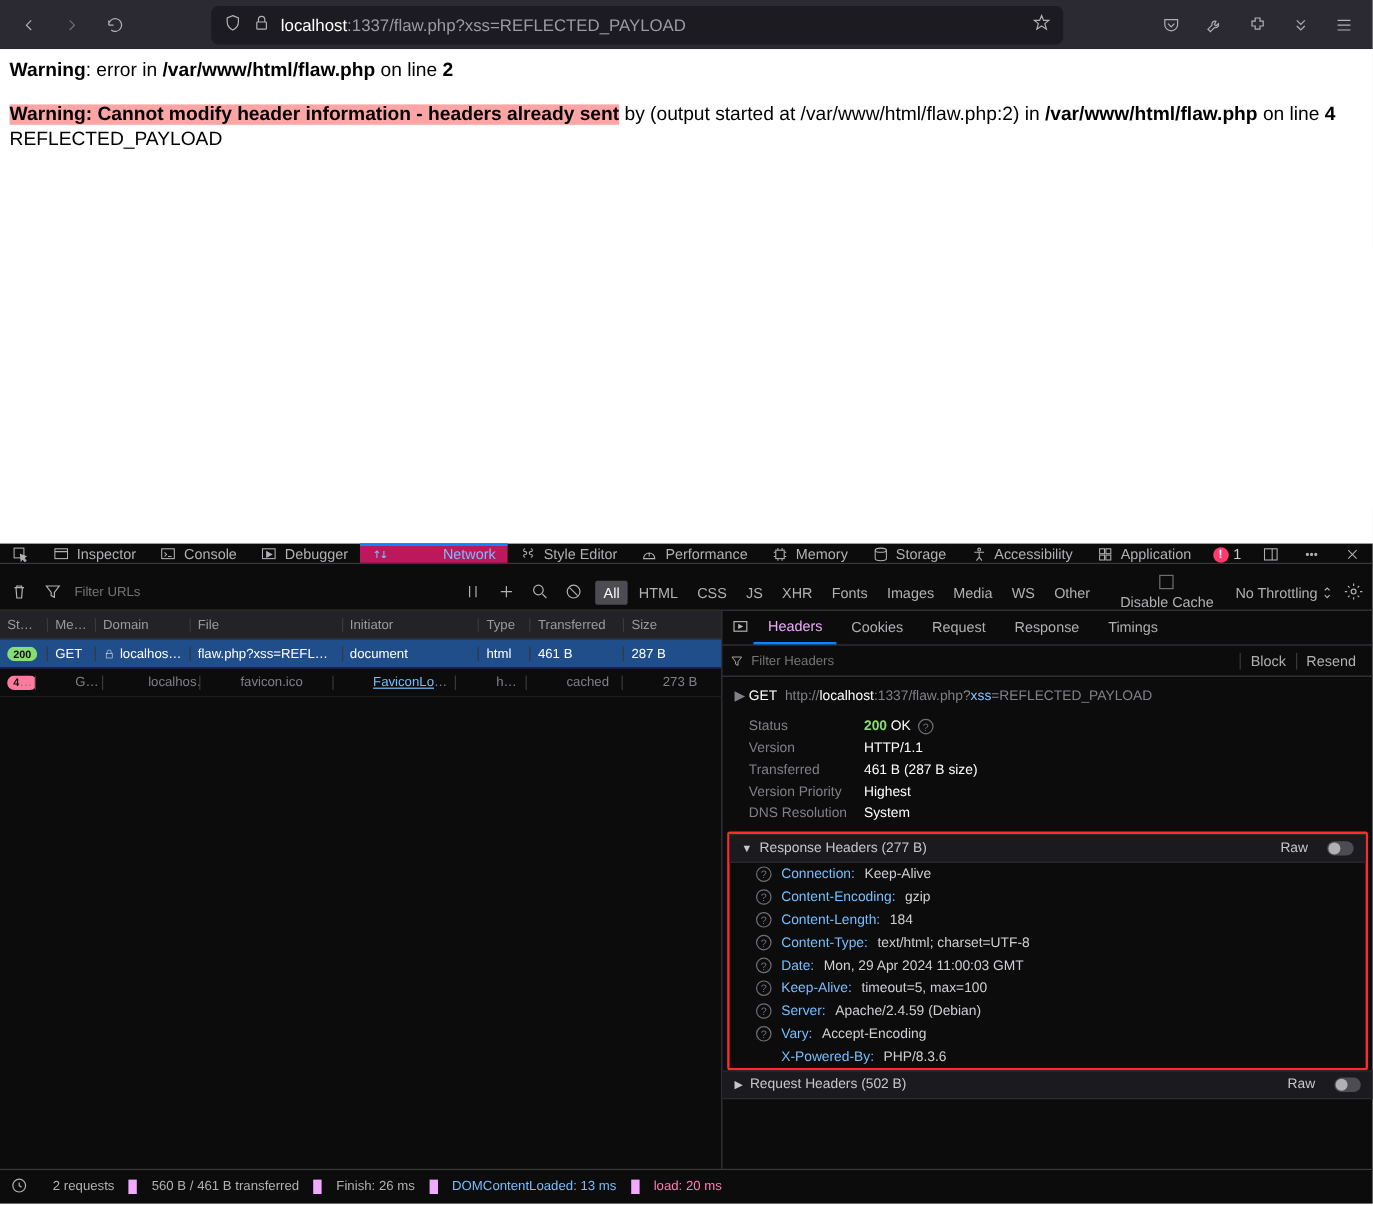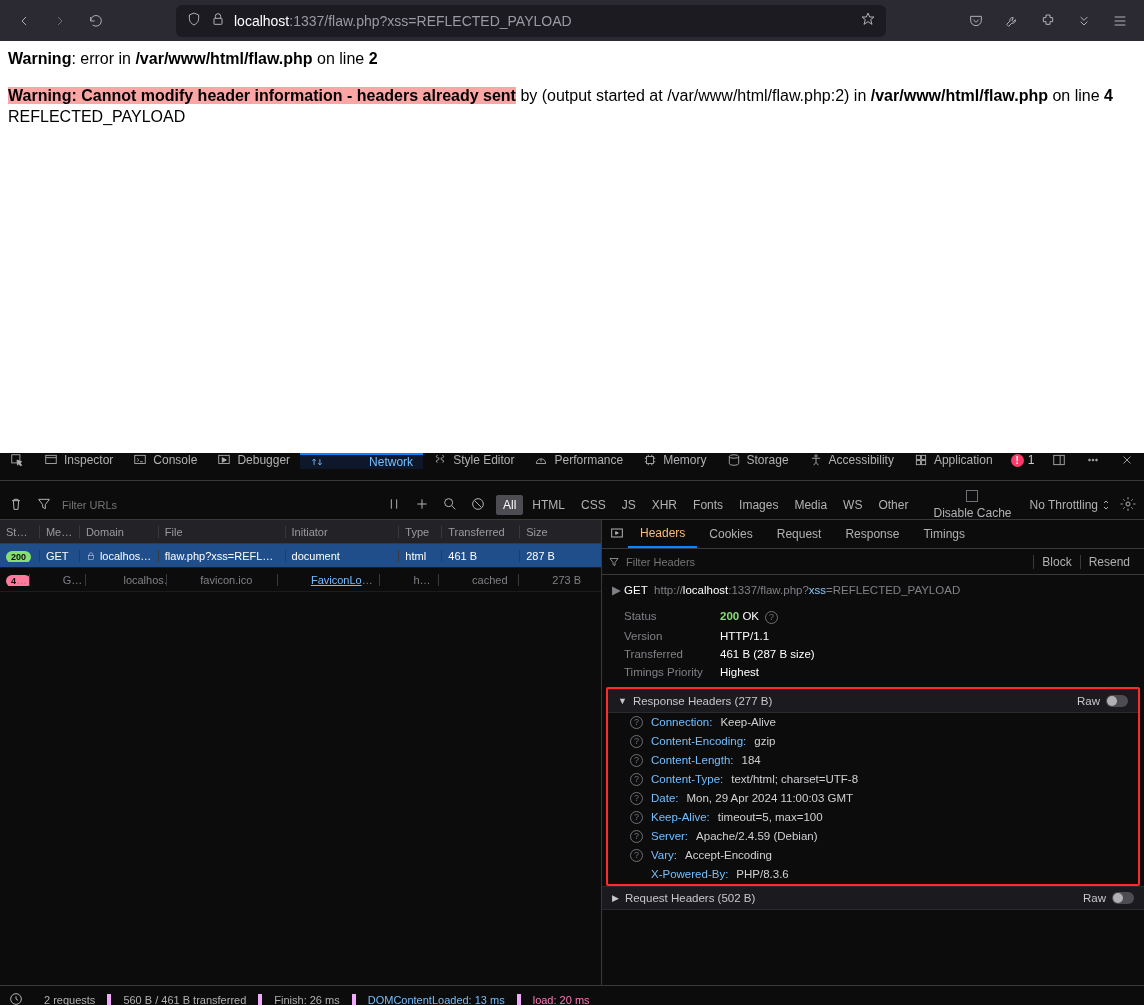--- a/index.html
+++ b/index.html
@@ -16,23 +16,23 @@
 .urlbar .star { margin-left: auto; }
 .right-icons { margin-left: auto; display: flex; gap: 4px; }
 
 
 .page { height: 412px; background: #fff; padding: 8px; font-family: "Times New Roman", serif; font-size: 16px; color: #000; overflow: hidden; }
 .page p { margin-bottom: 16px; line-height: 1.3; }
 .hl { background: #fca5a5; font-weight: bold; }
 
 
 .dt { background: #0c0c0d; color: #b1b1b3; font-size: 12px; }
-.dt-tabs { height: 28px; display: flex; align-items: flex-start; border-bottom: 1px solid #38383d; }
+.dt-tabs { height: 17px; display: flex; align-items: flex-end; border-bottom: 1px solid #38383d; }
 .dt-tab { display: flex; align-items: center; gap: 6px; padding: 0 10px; cursor: pointer; white-space: nowrap; }
-.dt-tab.sel { color: #75bfff; border-top: 2px solid #0a84ff; background: #0f172a; gap: 45px; }
+.dt-tab.sel { color: #75bfff; border-top: 2px solid #0a84ff; background: #be185d; gap: 45px; }
 .dt-tab svg { width: 14px; height: 14px; }
 .dt-spacer { flex: 1; }
 .err-b { color: #ccc; display:flex; align-items:center; gap:4px; padding:0 8px;}
 .err-b .dot{width:13px;height:13px;border-radius:50%;background:#ff3b6b;color:#fff;font-size:10px;display:flex;align-items:center;justify-content:center;font-weight:bold;}
 
 
 .net-bar { height: 29px; display: flex; align-items: center; gap: 8px; padding: 0 6px; border-bottom: 1px solid #38383d; margin-top: 10px; }
 .net-bar .ico { width: 20px; text-align: center; }
 .filter-in { background: transparent; border: none; color: #808087; font-size: 11px; flex: 0 0 120px; }
 .ftabs { display: flex; align-items: center; gap: 2px; margin-left: auto; }
@@ -56,49 +56,49 @@
 .badge404{background:#ff7a9c;color:#0c0c0d;font-size:9px;border-radius:8px;padding:1px 5px;font-weight:bold;}
 .trow2 .col-m,.trow2{color:#808087;gap:27px;}
 .trow2 .link{color:#75bfff;text-decoration:underline;}
 .lockcell{display:flex;align-items:center;gap:4px;}
 
 
 .detail { flex: 1; display: flex; flex-direction: column; }
 .dtabs { height: 29px; display: flex; align-items: center; border-bottom: 1px solid #38383d; padding-left:4px;}
 .dtabs .x{width:22px;text-align:center;}
 .dtab { padding: 0 12px; height: 100%; display:flex;align-items:center; cursor: pointer; color:#b1b1b3;}
-.dtab.sel { color: #fdba74; border-bottom: 2px solid #0a84ff; }
+.dtab.sel { color: #f0abfc; border-bottom: 2px solid #0a84ff; }
 .dfilter { height: 26px; display: flex; align-items: center; border-bottom: 1px solid #38383d; padding: 0 6px; color:#808087;}
 .dfilter .sep{margin-left:auto;display:flex;}
 .dfilter .sep span{padding:0 8px;border-left:1px solid #38383d;color:#b1b1b3;cursor:pointer;}
 .dbody { flex: 1; overflow: auto; font-size: 11.5px; padding: 4px 0; }
 .req-url { padding: 4px 10px; color:#b1b1b3;}
 .req-url .tw{color:#808087;}
 .req-url .host{color:#fff;}
 .req-url .qk{color:#86c9ff;}
 .kv { display: flex; padding: 3px 10px 3px 22px; }
 .kv .k { width: 96px; color: #808087; }
 .kv .v { color: #fff; }
 .kv .ok { color: #86de74; font-weight: bold; }
 .kv .q { margin-left:6px; width:13px;height:13px;border:1px solid #6f6f76;border-radius:50%;display:inline-flex;align-items:center;justify-content:center;font-size:9px;color:#6f6f76;}
 
 .sec-h { padding: 5px 10px; background: #1b1b1f; display: flex; align-items: center; gap: 6px; color:#c8c8cc; border-top:1px solid #2a2a2e;border-bottom:1px solid #2a2a2e;}
 .sec-h .tw{font-size:9px;}
-.sec-h .raw { margin-left: auto; display:flex; align-items:center; gap:6px;}
+.sec-h .raw { margin-left: auto; display:flex; align-items:center; gap:16px;}
 .sec-h .tog { width: 22px; height: 12px; background: #4c4c52; border-radius: 6px; position: relative; }
 .sec-h .tog::after{content:"";position:absolute;left:1px;top:1px;width:10px;height:10px;border-radius:50%;background:#b1b1b3;}
 .redbox { border: 2px solid #ff2b2b; margin: 0 4px; border-radius:2px;}
 .hdr { display: flex; padding: 3px 10px 3px 22px; align-items: center; gap: 8px; }
 .hdr .q{width:13px;height:13px;border:1px solid #6f6f76;border-radius:50%;display:flex;align-items:center;justify-content:center;font-size:9px;color:#6f6f76;flex:none;}
 .hdr .hk { color: #75bfff; }
 .hdr .hv { color: #d0d0d3; }
 
 
 .status { height: 29px; border-top: 1px solid #38383d; display: flex; align-items: center; font-size: 11px; color: #b1b1b3; }
-.status > div { padding: 0 12px; border-right: 4px solid #f0abfc; }
+.status > div { padding: 0 12px; border-right: 7px solid #f0abfc; }
 .status .dcl { color: #75bfff; }
 .status .ld { color: #ff7ab8; }
 
 
 .ic{width:16px;height:16px;stroke:#b1b1b3;stroke-width:1.5;fill:none;}
 </style>
 </head>
 <body>
 
 <div class="chrome">
@@ -402,22 +402,26 @@
             </div>
           <div class="kv">
               <span class="k">Version</span>
               <span class="v">HTTP/1.1</span>
             </div>
           <div class="kv">
               <span class="k">Transferred</span>
               <span class="v">461 B (287 B size)</span>
             </div>
           <div class="kv">
-              <span class="k">Timings Priority</span>
+              <span class="k">Version Priority</span>
               <span class="v">Highest</span>
+            </div>
+          <div class="kv">
+              <span class="k">DNS Resolution</span>
+              <span class="v">System</span>
             </div>
         </div>
 
         <div class="redbox">
           <div class="sec-h">
             <span class="tw">▼</span>
               <span>Response Headers (277 B)</span>
             <span class="raw">
                 <span>Raw</span>
                 <span class="tog"></span>

